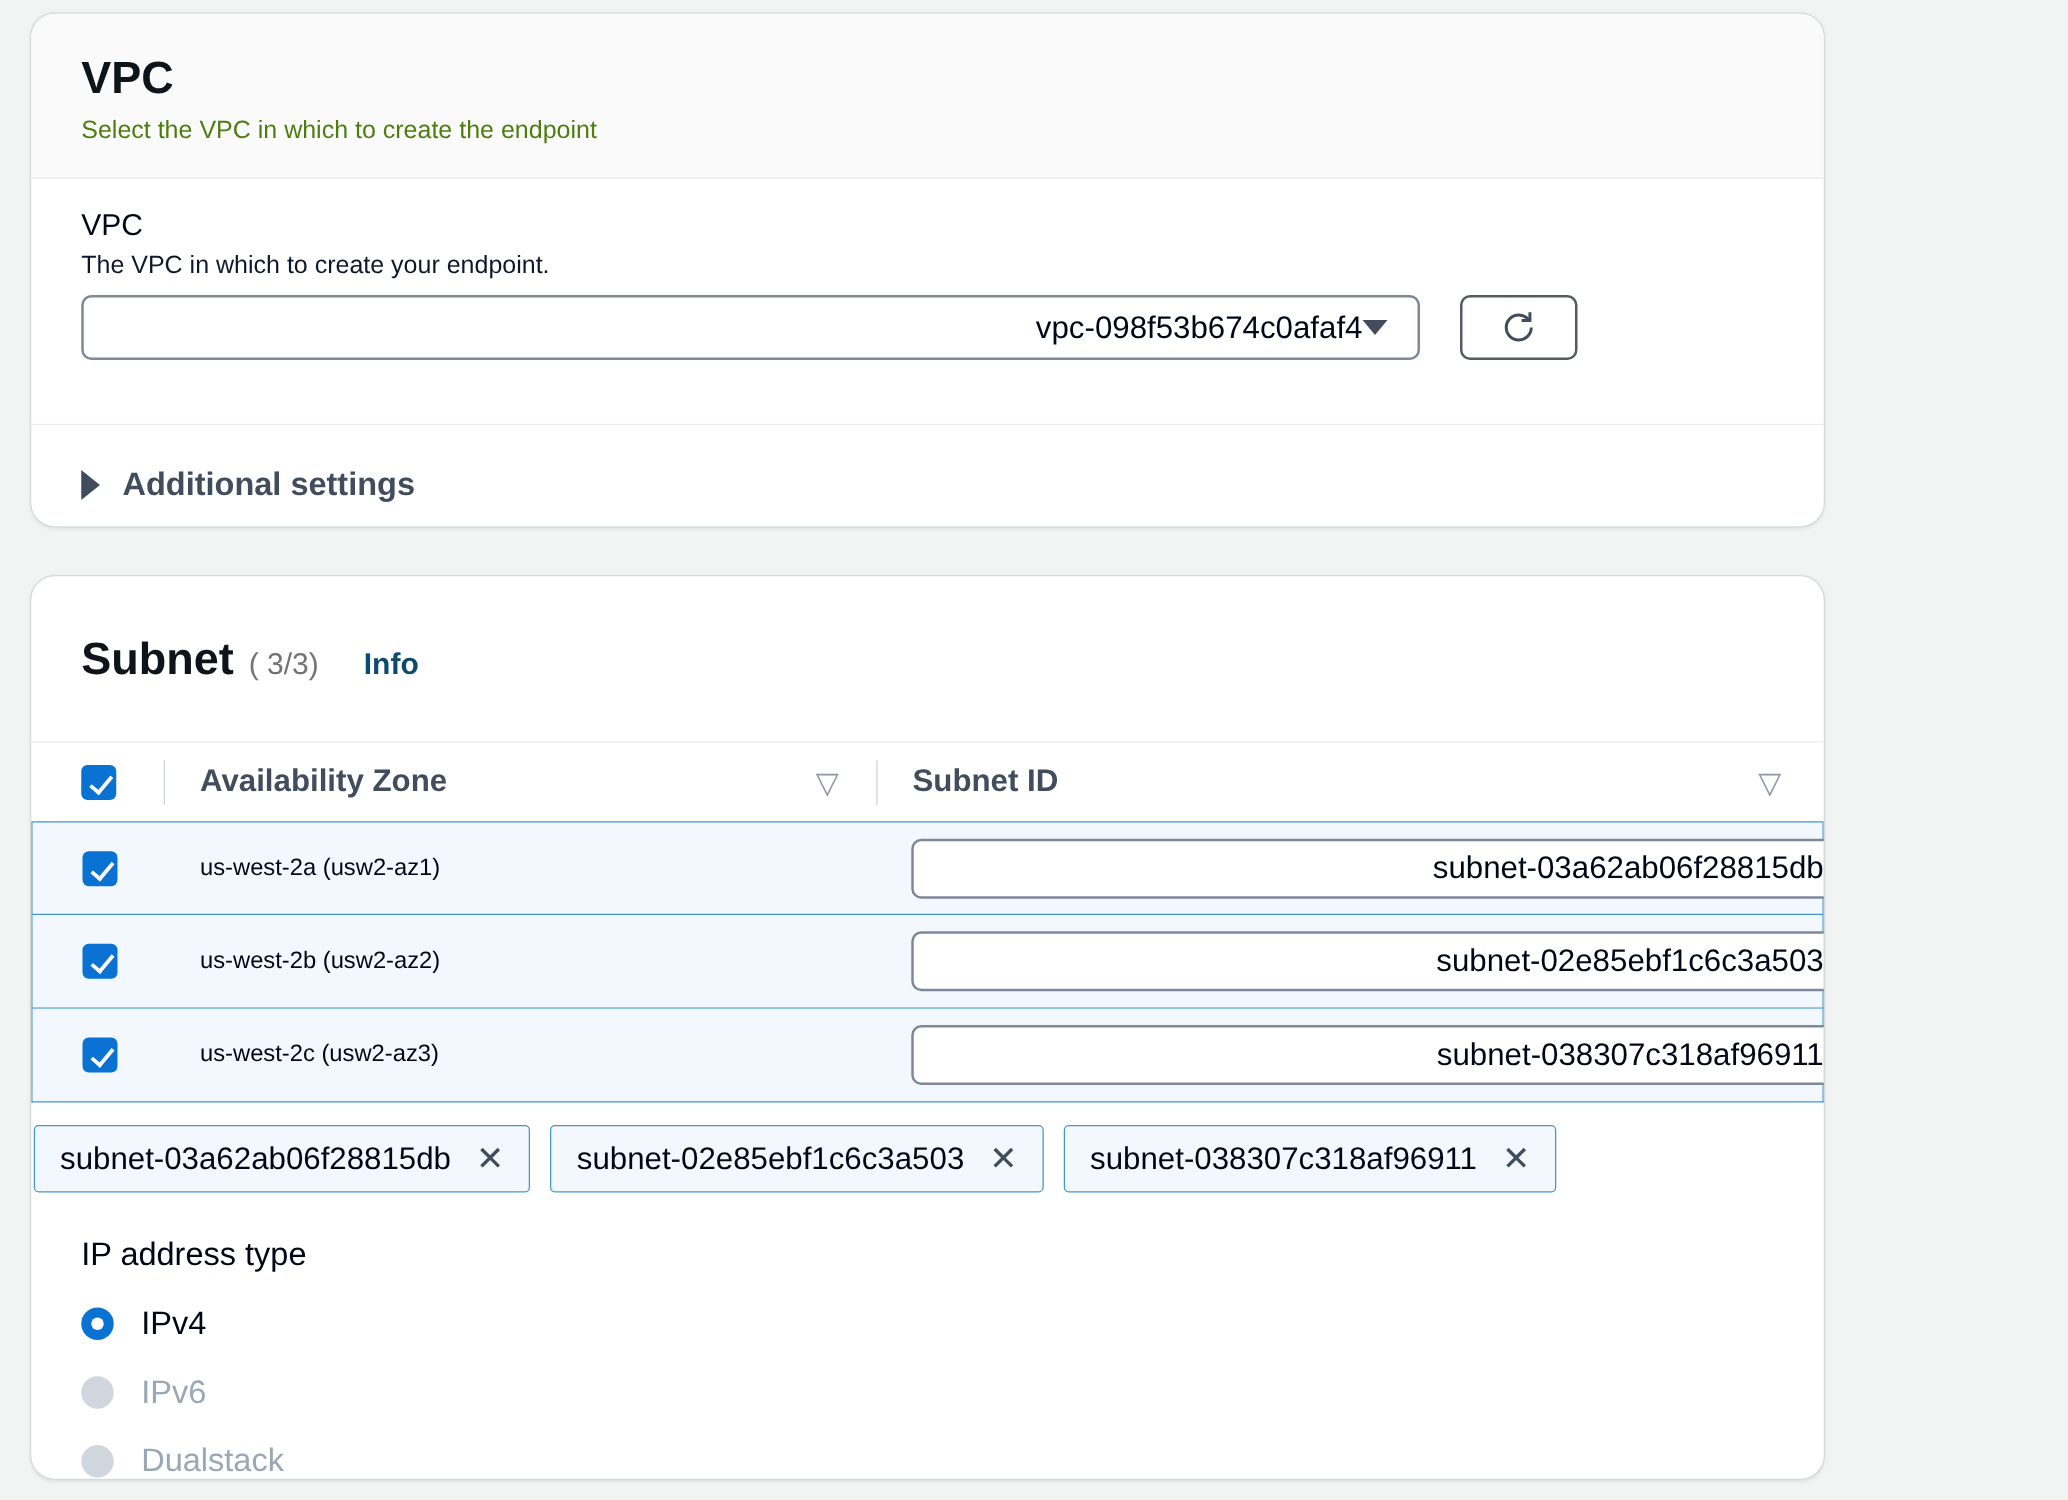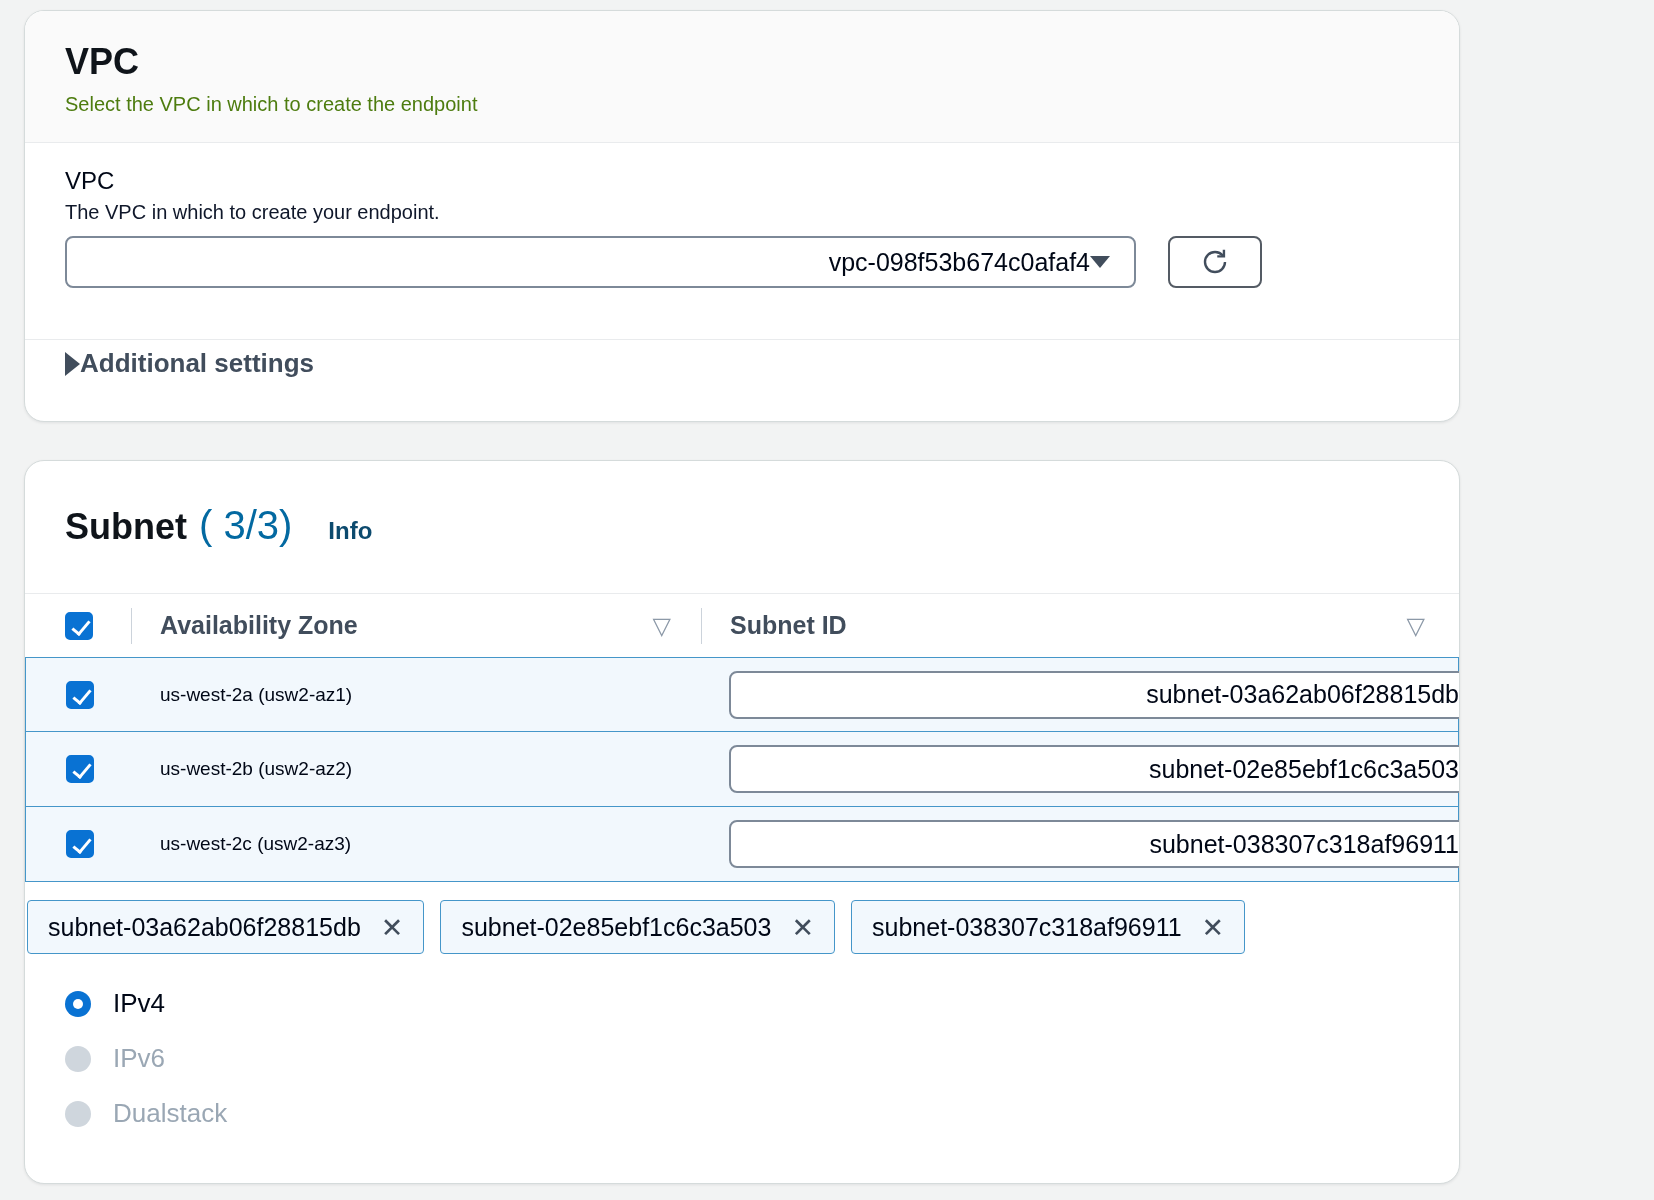--- a/index.html
+++ b/index.html
@@ -28,29 +28,29 @@
     border-radius:8px; display:flex; align-items:center; justify-content:flex-end;
     padding:0 24px; font-size:25px; color:#000716; cursor:pointer;
   }
   .vpc-select { width:1071px; }
   .caret-down { width:0; height:0; border-left:10px solid transparent; border-right:10px solid transparent; border-top:12px solid #414d5c; flex:none; }
   .refresh-btn {
     margin-left:32px; width:94px; height:52px; box-sizing:border-box; background:#fff;
     border:2px solid #545b64; border-radius:8px; display:flex; align-items:center; justify-content:center; cursor:pointer; padding:0;
   }
   .expander {
-    margin-top:51px; border-top:1px solid #e9ebed; padding:8px 40px;
-    display:flex; align-items:center; font-size:26px; font-weight:700; color:#414d5c; cursor:pointer;
+    margin-top:51px; border-top:1px solid #e9ebed; padding:32px 40px;
+    display:flex; align-items:center; gap:18px; font-size:26px; font-weight:700; color:#414d5c; cursor:pointer;
   }
   .caret-right { width:0; height:0; border-top:12px solid transparent; border-bottom:12px solid transparent; border-left:15px solid #414d5c; flex:none; }
 
   
   .c2-header { height:132px; display:flex; align-items:baseline; padding:0 40px; box-sizing:border-box; }
   .c2-header h2 { line-height:132px; }
-  .count { font-size:40px; color:#0369a1; margin-left:12px; font-weight:400; }
+  .count { font-size:24px; color:#737373; margin-left:12px; font-weight:400; }
   .info-link { margin-left:36px; font-size:24px; font-weight:700; color:#0c4a6e; text-decoration:none; cursor:pointer; }
 
   .thead { height:64px; border-top:1px solid #e9ebed; display:flex; align-items:center; box-sizing:border-box; }
   .cell-check { width:106px; flex:none; display:flex; align-items:center; padding-left:40px; box-sizing:border-box; }
   .vsep { width:1px; height:36px; background:#ccd3db; flex:none; }
   .cell-az { width:569px; flex:none; display:flex; align-items:center; justify-content:space-between; padding:0 30px 0 28px; box-sizing:border-box; }
   .cell-subnet { flex:1; display:flex; align-items:center; justify-content:space-between; padding:0 34px 0 28px; box-sizing:border-box; }
   .th-label { font-size:25px; font-weight:700; color:#414d5c; }
   .sort-icon { font-size:24px; color:#8c99a8; font-family:"DejaVu Sans",sans-serif; cursor:pointer; line-height:1; }
 
@@ -194,20 +194,21 @@
         <span>subnet-02e85ebf1c6c3a503</span>
         <span class="token-x">✕</span>
       </div>
       <div class="token">
         <span>subnet-038307c318af96911</span>
         <span class="token-x">✕</span>
       </div>
     </div>
 
     <div class="ip-section">
+      <div class="ip-label">IP address type</div>
       <div class="radio-row">
         <span class="radio selected"></span>
         <span class="radio-label">IPv4</span>
       </div>
       <div class="radio-row disabled">
         <span class="radio"></span>
         <span class="radio-label">IPv6</span>
       </div>
       <div class="radio-row disabled">
         <span class="radio"></span>

